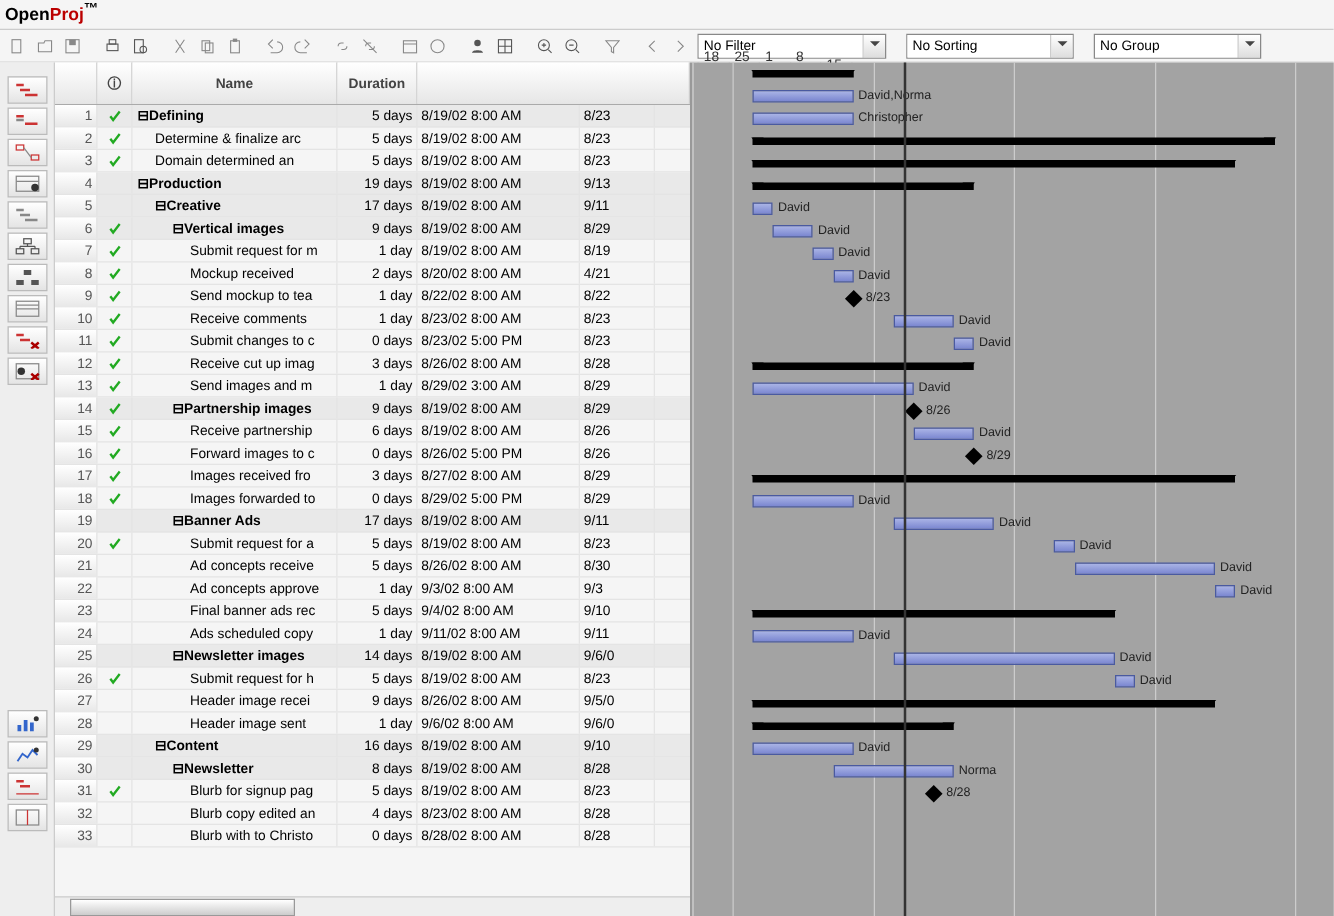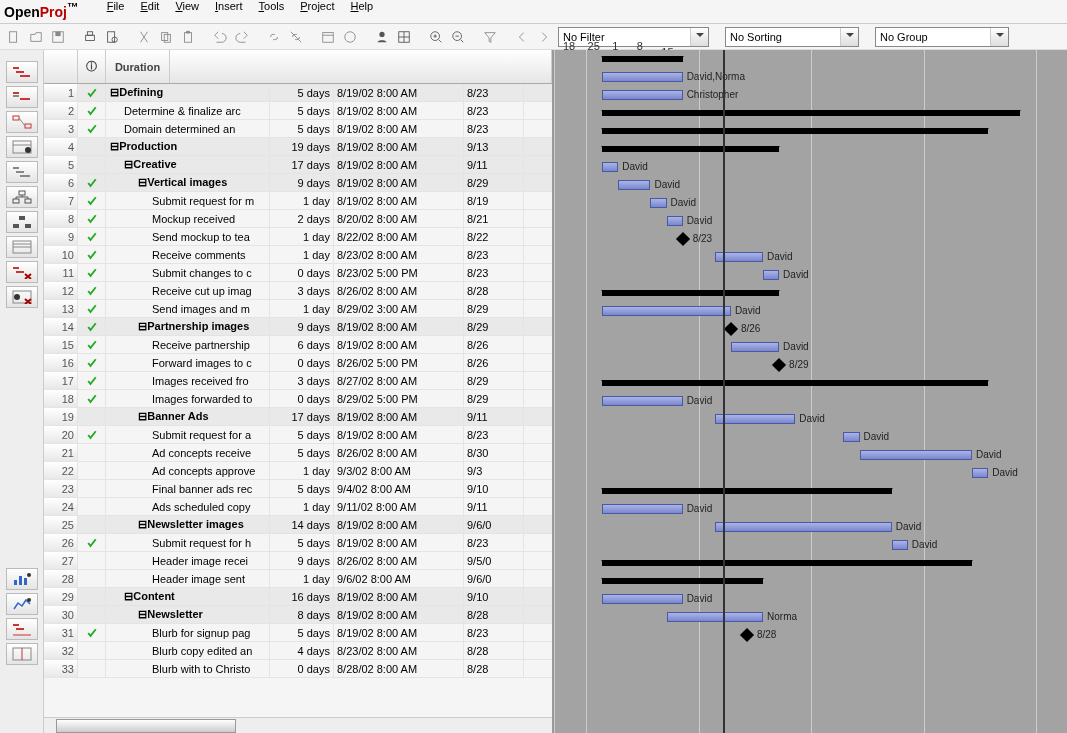--- a/index.html
+++ b/index.html
@@ -55,21 +55,20 @@
   .today-line { position:absolute; top:0; bottom:0; width:0; border-left:2px solid #333; z-index:5;}
   .hscroll { height:16px; background:#eee; border-top:1px solid #ccc; position:relative;}
   .hscroll .thumb { position:absolute; height:14px; top:1px; background:linear-gradient(#fff,#ccc); border:1px solid #999;}
   u { text-decoration: underline; }
 </style>
 </head>
 <body>
 
 <div class="menubar">
   <span class="logo"><span>Open</span><span class="proj">Proj</span><sup>™</sup></span>
-  <span id="menu-holder"><span class="mi"><u>F</u>ile</span><span class="mi"><u>E</u>dit</span><span class="mi"><u>V</u>iew</span><span class="mi"><u>I</u>nsert</span><span class="mi"><u>T</u>ools</span><span class="mi"><u>P</u>roject</span><span class="mi"><u>H</u>elp</span></span>
 </div>
 
 <div class="toolbar1">
   <span class="tbtn">
       <svg viewBox="0 0 16 16">
         <rect x="3" y="2" width="8" height="12" fill="none" stroke="#888"></rect>
       </svg>
     </span>
   <span class="tbtn">
       <svg viewBox="0 0 16 16">
@@ -316,20 +315,21 @@
           <rect x="1" y="1" width="18" height="12" fill="none" stroke="#888"></rect>
           <line x1="10" y1="1" x2="10" y2="13" stroke="#c33"></line>
         </svg>
       </div>
   </div>
 
   <div class="grid-pane">
     <div class="ghead">
       <div style="width:34px"></div>
       <div style="width:28px">ⓘ</div>
+      <div style="width:164px">Name</div>
       <div style="width:64px">Duration</div>
       <div style="flex:1"></div>
     </div>
     <div class="gbody" id="gbody">
         <div class="row summary">
           <div class="c-idx">1</div>
           <div class="c-ind chk">
             <svg viewBox="0 0 16 16">
               <path d="M3 8l3 4 7-9" fill="none" stroke="#2a2" stroke-width="2.5"></path>
             </svg>
@@ -406,21 +406,21 @@
         <div class="row">
           <div class="c-idx">8</div>
           <div class="c-ind chk">
             <svg viewBox="0 0 16 16">
               <path d="M3 8l3 4 7-9" fill="none" stroke="#2a2" stroke-width="2.5"></path>
             </svg>
           </div>
           <div class="c-name cname" style="padding-left:46px">Mockup received</div>
           <div class="c-dur">2 days</div>
           <div class="c-start">8/20/02 8:00 AM</div>
-          <div class="c-fin">8/21</div>
+          <div class="c-fin">4/21</div>
         </div>
         <div class="row">
           <div class="c-idx">9</div>
           <div class="c-ind chk">
             <svg viewBox="0 0 16 16">
               <path d="M3 8l3 4 7-9" fill="none" stroke="#2a2" stroke-width="2.5"></path>
             </svg>
           </div>
           <div class="c-name cname" style="padding-left:46px">Send mockup to tea</div>
           <div class="c-dur">1 day</div>

